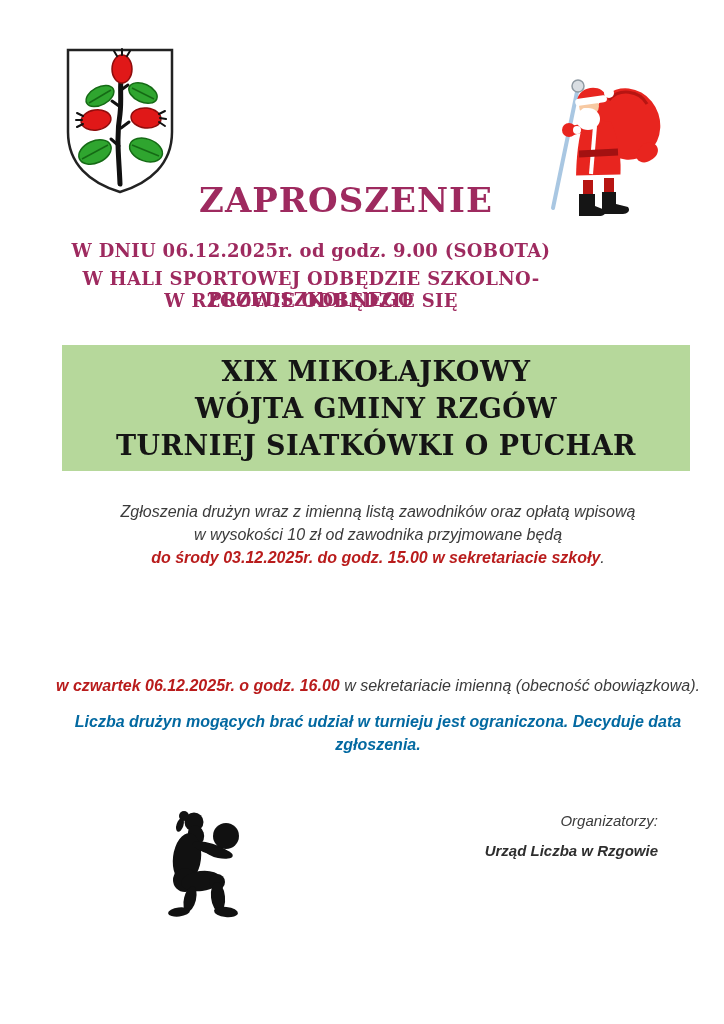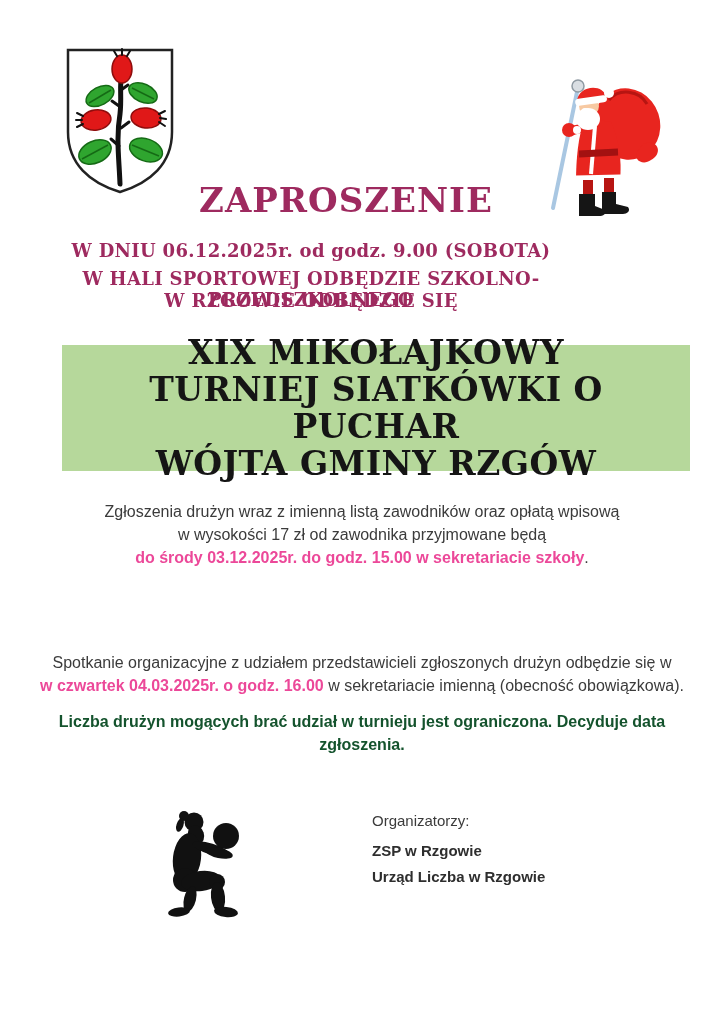--- a/index.html
+++ b/index.html
@@ -24,39 +24,39 @@
     color:#9e2a5f; font-size:18px; letter-spacing:0.3px;
   }
   .subline1 { top:240px; }
   .subline2 { top:268px; }
   .subline3 { top:290px; }
 
   .banner {
     position:absolute; left:62px; top:345px; width:628px; height:126px;
     background:#b6d89b; display:flex; flex-direction:column;
     justify-content:center; align-items:center; text-align:center;
-    color:#151515; font-size:33px; line-height:37px; letter-spacing:0.5px;
+    color:#151515; font-size:27px; line-height:37px; letter-spacing:0.5px;
   }
 
   .bodytext {
-    position:absolute; left:28px; width:668px; text-align:center;
-    color:#3b3b3b; font-size:16px; line-height:23px;
+    position:absolute; left:44px; width:668px; text-align:center;
+    color:#3b3b3b; font-size:16px; line-height:23px;font-style:italic;
   }
   .p1 { top:500px; }
   .p2 { top:591px; }
   .p3 { top:651px; }
-  .p4 { top:710px; font-weight:bold; color:#14532d; }
+  .p4 { top:710px; font-weight:bold; color:#0369a1; }
   .p5 { top:746px; }
-  .red-bold { color:#ec4899; font-weight:bold; }
+  .red-bold { color:#b91c1c; font-weight:bold; }
 
   .volleyball { position:absolute; left:160px; top:808px; width:96px; height:112px; }
 
   .organizers {
-    position:absolute; left:372px; top:812px; width:300px; text-align:left;
-    color:#3b3b3b; font-size:15px;
+    position:absolute; left:358px; top:812px; width:300px; text-align:right;
+    color:#3b3b3b; font-size:15px;font-style:italic;
   }
   .organizers .org-label { margin-bottom:14px; }
   .organizers .org-name { font-weight:bold; color:#2e2e2e; margin-top:10px; line-height:16px; }
 </style>
 </head>
 <body>
 
 <div class="page">
 
   <svg class="coat-of-arms" viewBox="0 0 116 150" xmlns="http://www.w3.org/2000/svg" aria-hidden="true">
@@ -119,34 +119,34 @@
     <path d="M77,126 h14 v12 l12,3 c3,4 -1,7 -5,7 h-21 Z" fill="#151515"></path>
   </svg>
 
   <div class="title heading-font">ZAPROSZENIE</div>
   <div class="subline subline1 heading-font">W DNIU 06.12.2025r. od godz. 9.00 (SOBOTA)</div>
   <div class="subline subline2 heading-font">W  HALI SPORTOWEJ ODBĘDZIE SZKOLNO-PRZEDSZKOLNEGO</div>
   <div class="subline subline3 heading-font">W RZGOWIE ODBĘDZIE SIĘ</div>
 
   <div class="banner heading-font">
     <div>XIX MIKOŁAJKOWY</div>
+    <div>WÓJTA GMINY RZGÓW</div>
     <div>TURNIEJ SIATKÓWKI O PUCHAR</div>
-    <div>WÓJTA GMINY RZGÓW</div>
   </div>
 
   <div class="bodytext p1">
     <span>Zgłoszenia drużyn wraz z imienną listą zawodników oraz opłatą wpisową</span><br>
-    <span>w wysokości 17 zł od zawodnika przyjmowane będą</span><br>
+    <span>w wysokości 10 zł od zawodnika przyjmowane będą</span><br>
     <span class="red-bold">do środy 03.12.2025r. do godz. 15.00 w sekretariacie szkoły</span><span>.</span>
   </div>
 
 
   <div class="bodytext p3">
-    <span>Spotkanie organizacyjne z udziałem przedstawicieli zgłoszonych drużyn odbędzie się w</span><br>
-    <span class="red-bold">w czwartek 04.03.2025r. o godz. 16.00</span><span> w sekretariacie imienną (obecność obowiązkowa).</span>
+    <br>
+    <span class="red-bold">w czwartek 06.12.2025r. o godz. 16.00</span><span> w sekretariacie imienną (obecność obowiązkowa).</span>
   </div>
 
   <div class="bodytext p4">Liczba drużyn mogących brać udział w turnieju jest ograniczona. Decyduje data zgłoszenia.</div>
 
 
   <svg class="volleyball" viewBox="0 0 96 112" xmlns="http://www.w3.org/2000/svg" aria-hidden="true">
     <g fill="#111111">
       <circle cx="34" cy="14" r="9.5"></circle>
       <circle cx="24" cy="8" r="5"></circle>
       <ellipse cx="20" cy="17" rx="3.5" ry="7" transform="rotate(18 20 17)"></ellipse>
@@ -160,17 +160,16 @@
       <ellipse cx="66" cy="104" rx="12" ry="5" transform="rotate(6 66 104)"></ellipse>
       <ellipse cx="30" cy="91" rx="6" ry="13" transform="rotate(14 30 91)"></ellipse>
       <ellipse cx="19" cy="104" rx="11" ry="4.5" transform="rotate(-6 19 104)"></ellipse>
       <ellipse cx="51" cy="41" rx="19" ry="5.5" transform="rotate(17 51 41)"></ellipse>
       <ellipse cx="59" cy="45" rx="14" ry="5" transform="rotate(12 59 45)"></ellipse>
     </g>
   </svg>
 
   <div class="organizers">
     <div class="org-label">Organizatorzy:</div>
-    <div class="org-name">ZSP w Rzgowie</div>
     <div class="org-name">Urząd Liczba w Rzgowie</div>
   </div>
 
 </div>
 
 </body></html>

